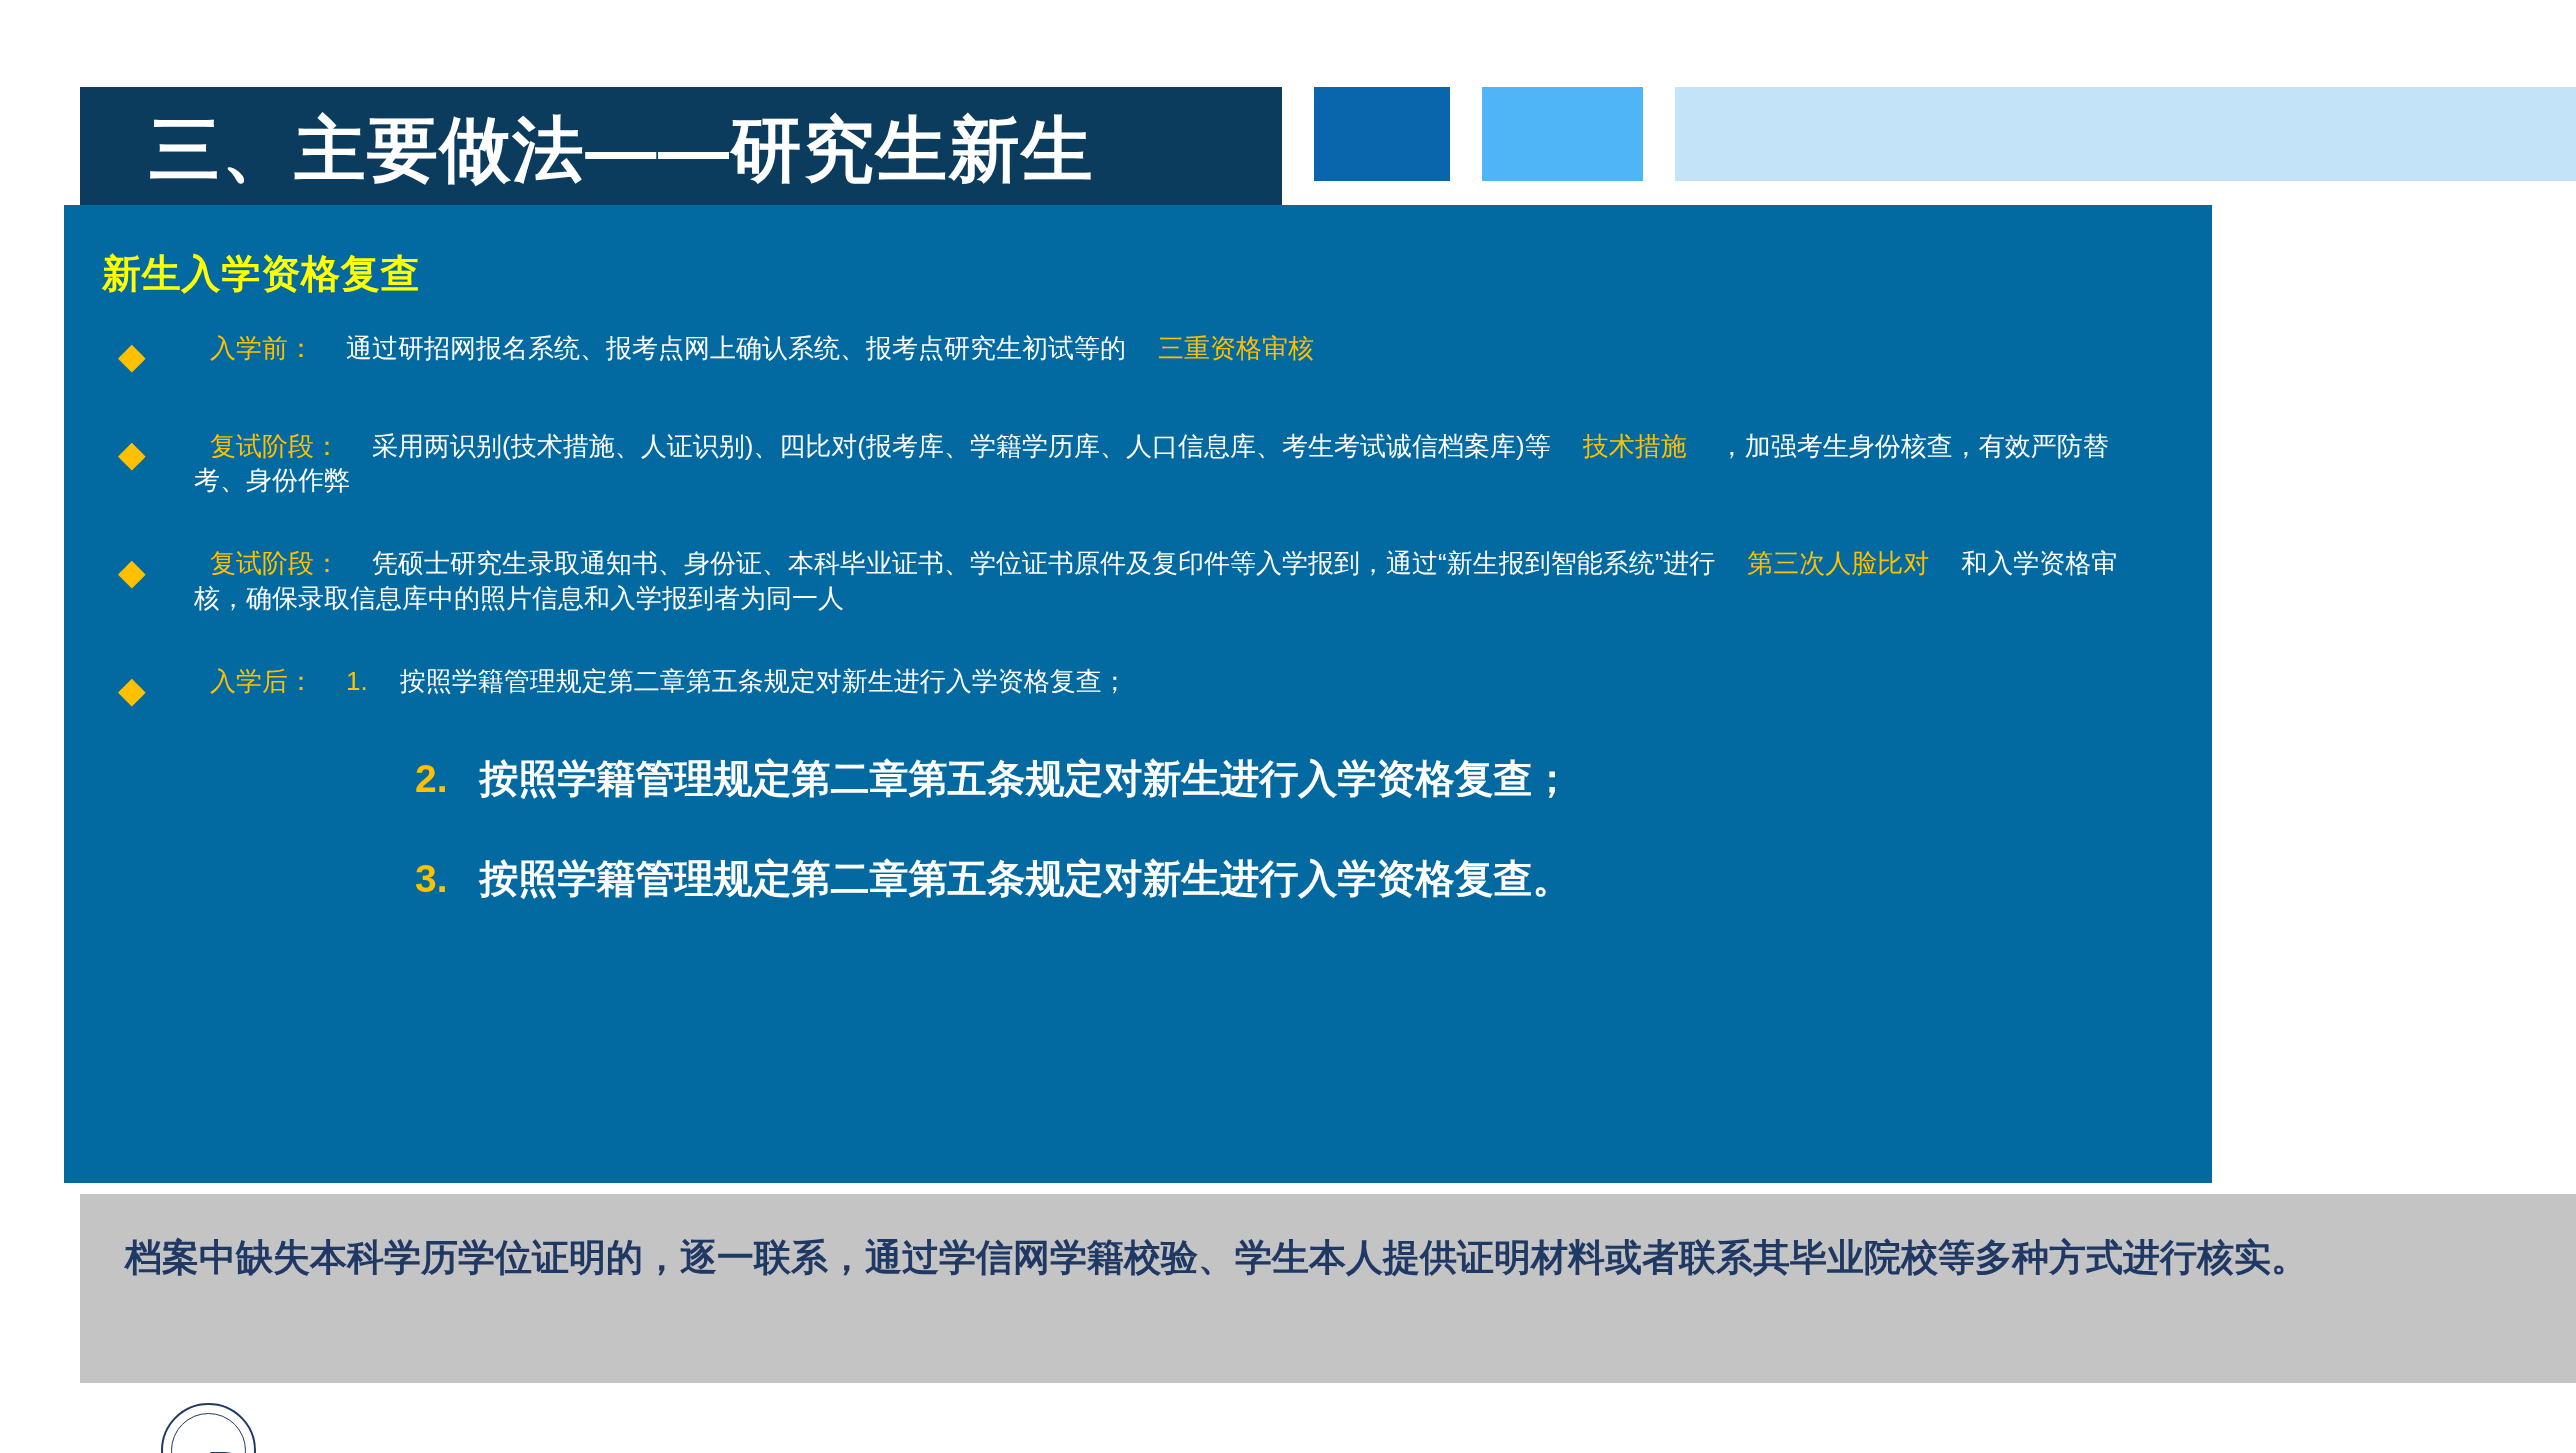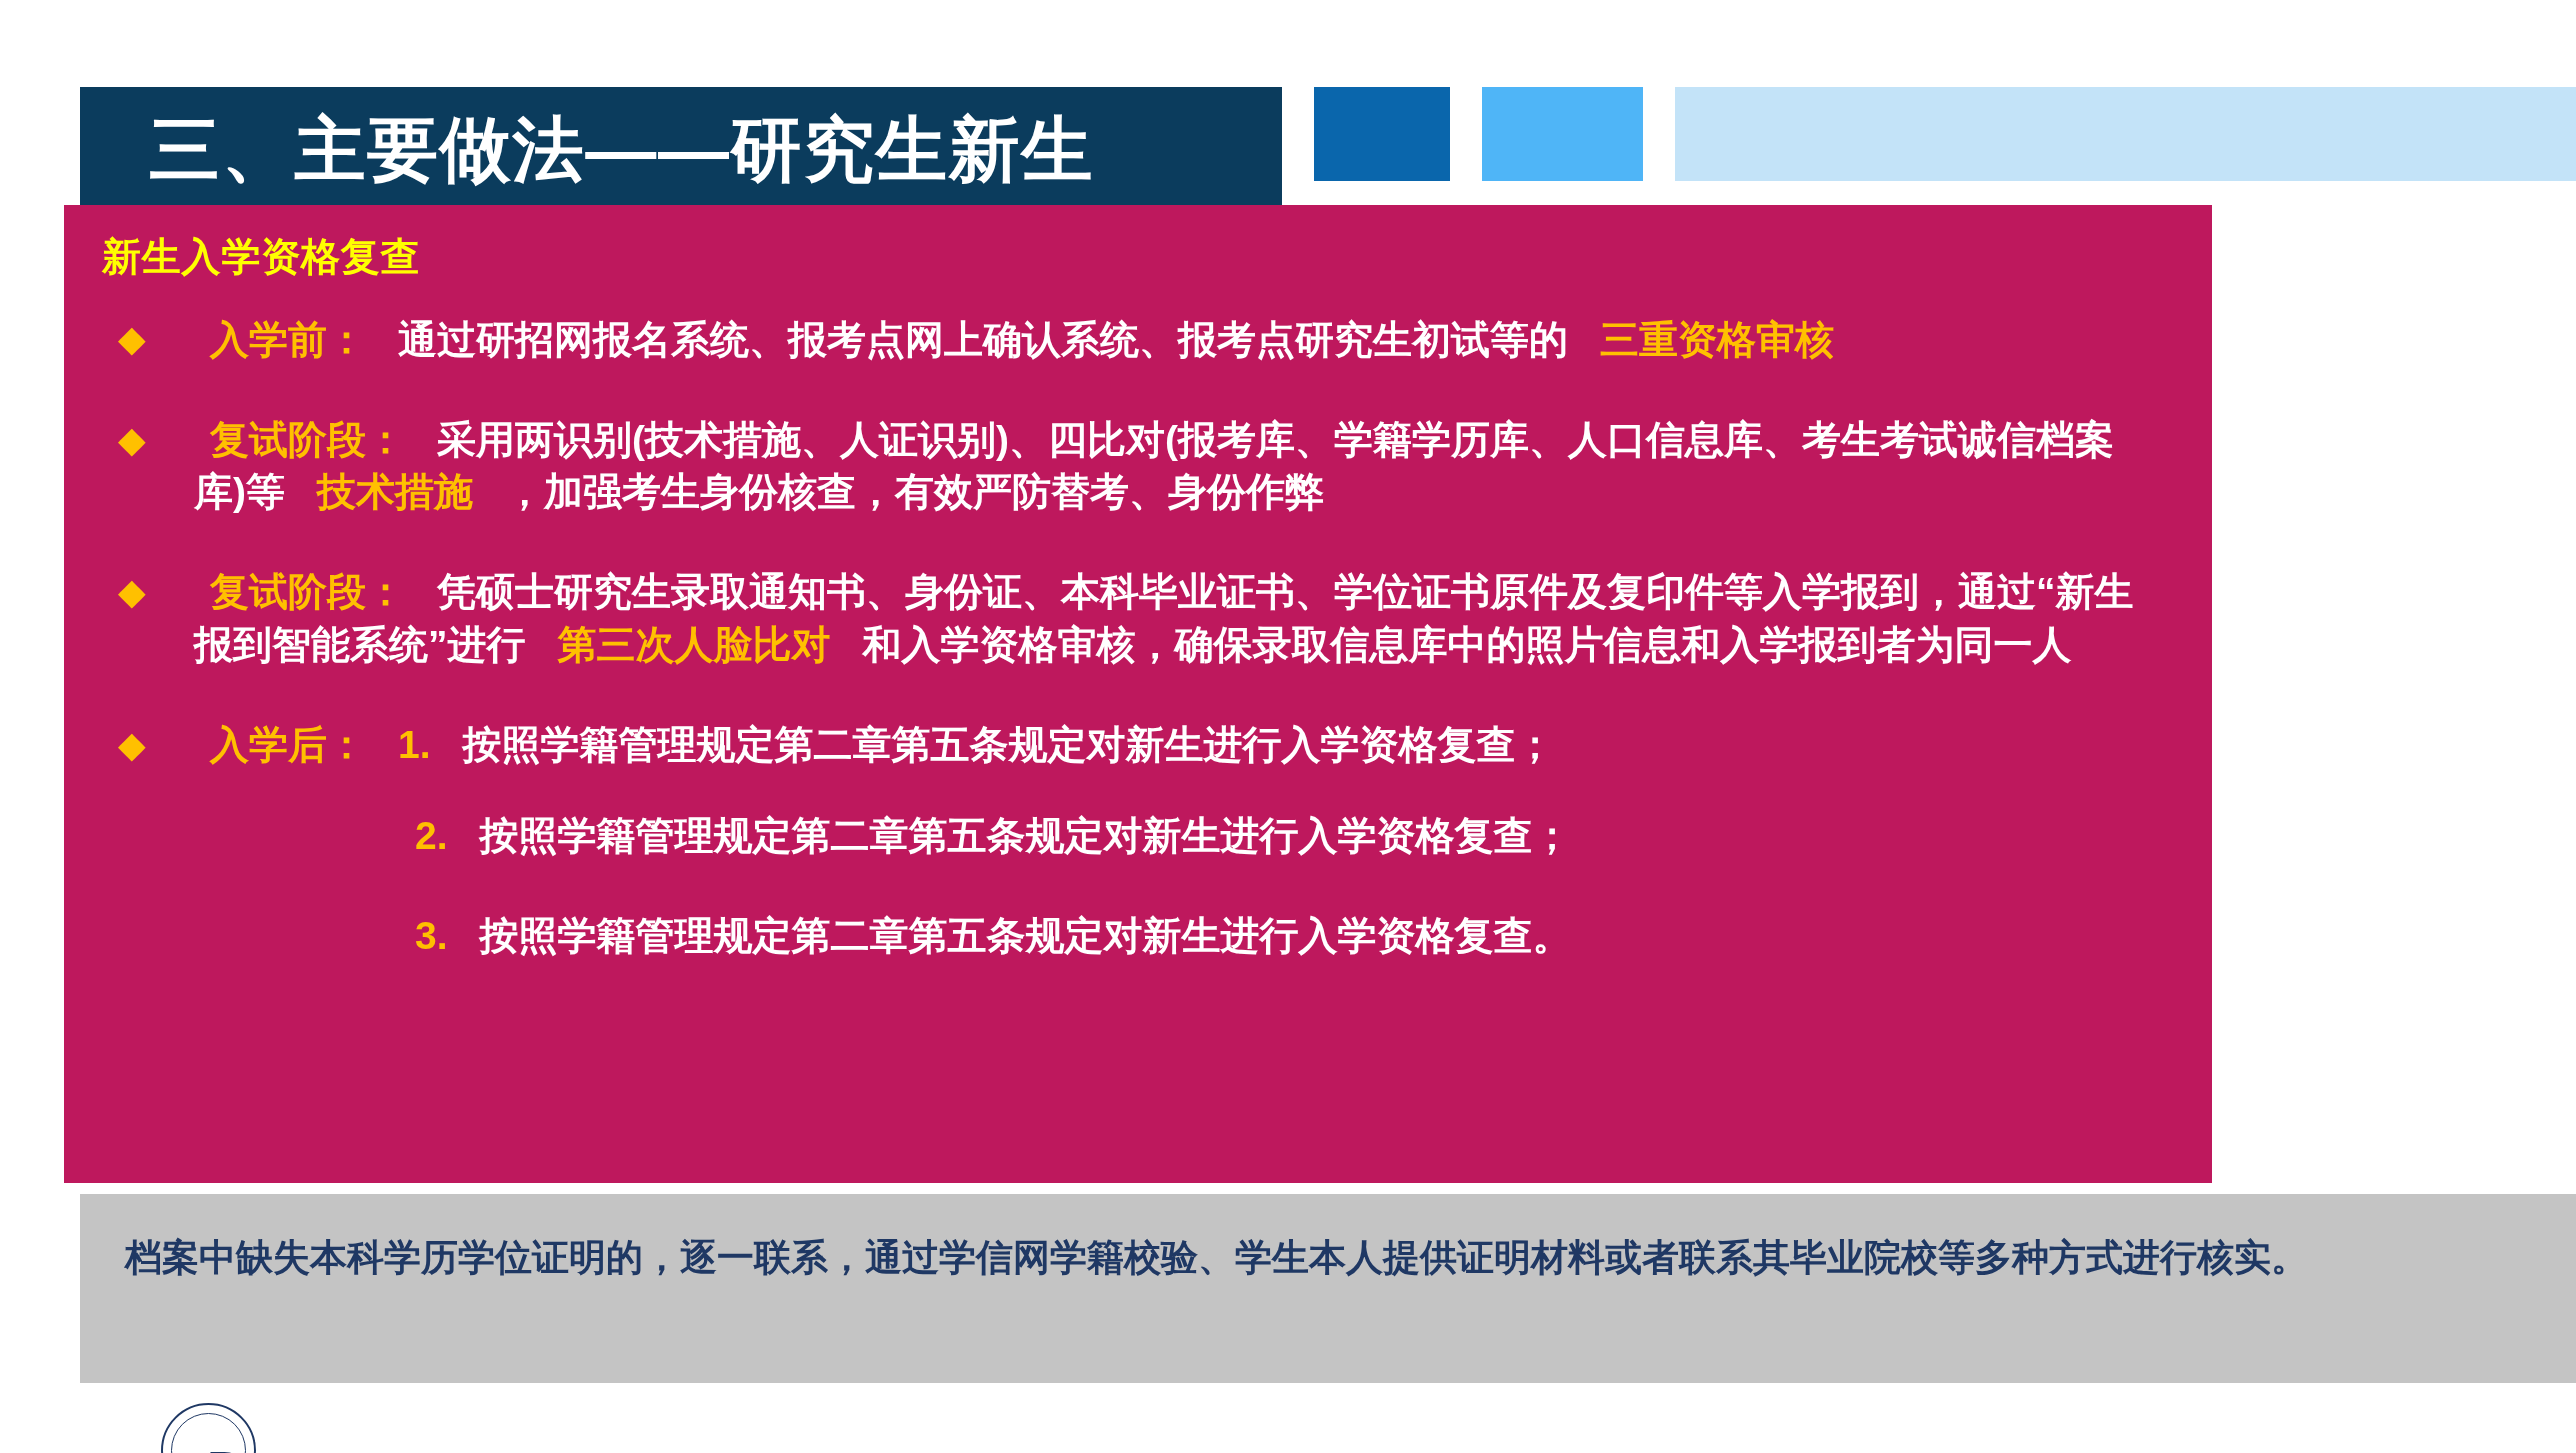--- a/index.html
+++ b/index.html
@@ -32,22 +32,22 @@
     line-height:1;
     transform:scaleX(1.0);
   }
   .band-b{ width:136px; background:#0A66AC; }
   .band-c{ width:161px; background:#4FB5F7; }
   .band-d{ flex:1; background:#C3E3F8; }
 
   
   .body-panel{
     position:absolute; left:0; top:141px; width:2148px; height:978px;
-    background:#be185d;
-    padding:15px 22px 0 22px;
+    background:#0369a1;
+    padding:32px 22px 0 22px;
   }
   .yellow-heading{
     color:#FFFF00;
     font-size:39px;
     font-weight:bold;
     letter-spacing:0.8px;
     line-height:1.1;
     margin-bottom:18.7px;
   }
   .bullet-row{
@@ -59,22 +59,22 @@
     color:#FFC000;
     font-size:36px;
     line-height:1.34;
     width:44px;
     flex:0 0 44px;
     text-align:left;
     padding-top:1.7px;
   }
   .bullet-body{
     flex:1;
-    font-size:39px;
-    font-weight:bold;
+    font-size:26px;
+    font-weight:normal;
     color:#ffffff;
     line-height:1.34;
     letter-spacing:0px;
   }
   .lbl{ color:#FFC000; }
   .hl{ color:#FFC000; }
   .numidx{ color:#FFC000; }
   .sub-line{
     display:flex;
     font-size:39px;

